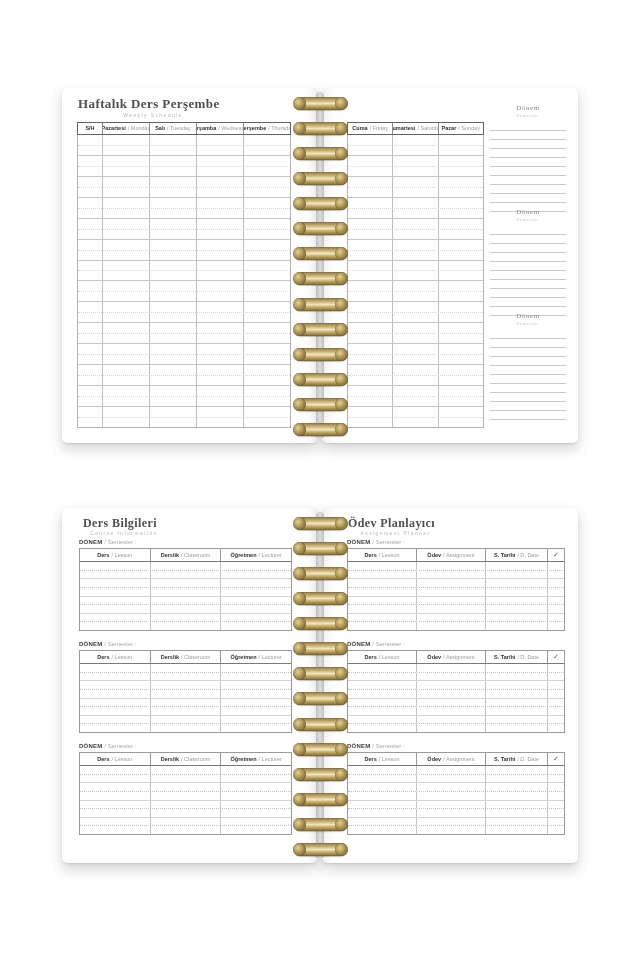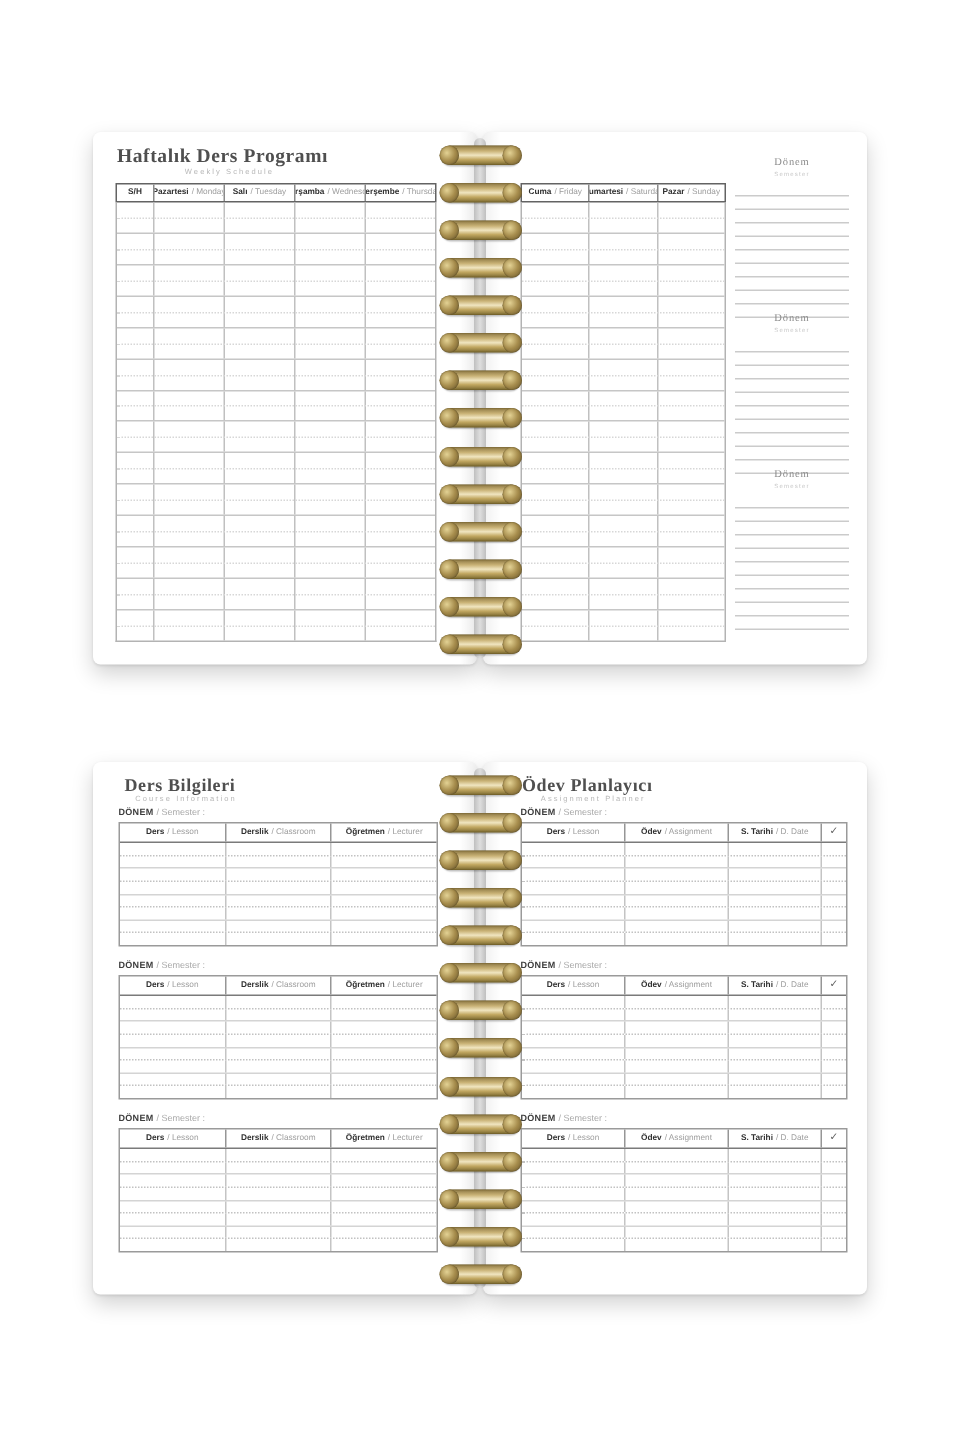--- a/index.html
+++ b/index.html
@@ -74,21 +74,21 @@
   .w-3{flex:1;}
   .w-ders{width:68px;}.w-odev{width:68px;}.w-tarih{width:61px;}.w-chk{flex:1;}
   .chk{font-size:7px;color:#5f5f5f;font-weight:normal;}
 </style>
 </head>
 <body>
 
 <div class="canvas">
 
   <div class="page page-left" style="left:62px;top:88px;">
-    <div class="ptitle big" style="left:16px;top:8px;">Haftalık Ders Programı</div>
+    <div class="ptitle big" style="left:16px;top:8px;">Haftalık Ders Perşembe</div>
     <div class="psub" style="left:16px;top:24px;width:150px;">Weekly Schedule</div>
     <div class="sched" style="left:15px;top:34px;width:214px;height:306px;">
       <div class="sched-head">
         <div class="hcell w-sh">
             <span>S/H</span>
           </div>
         <div class="hcell w-day">
             <span>Pazartesi</span>
             <span class="en">/ Monday</span>
           </div>

